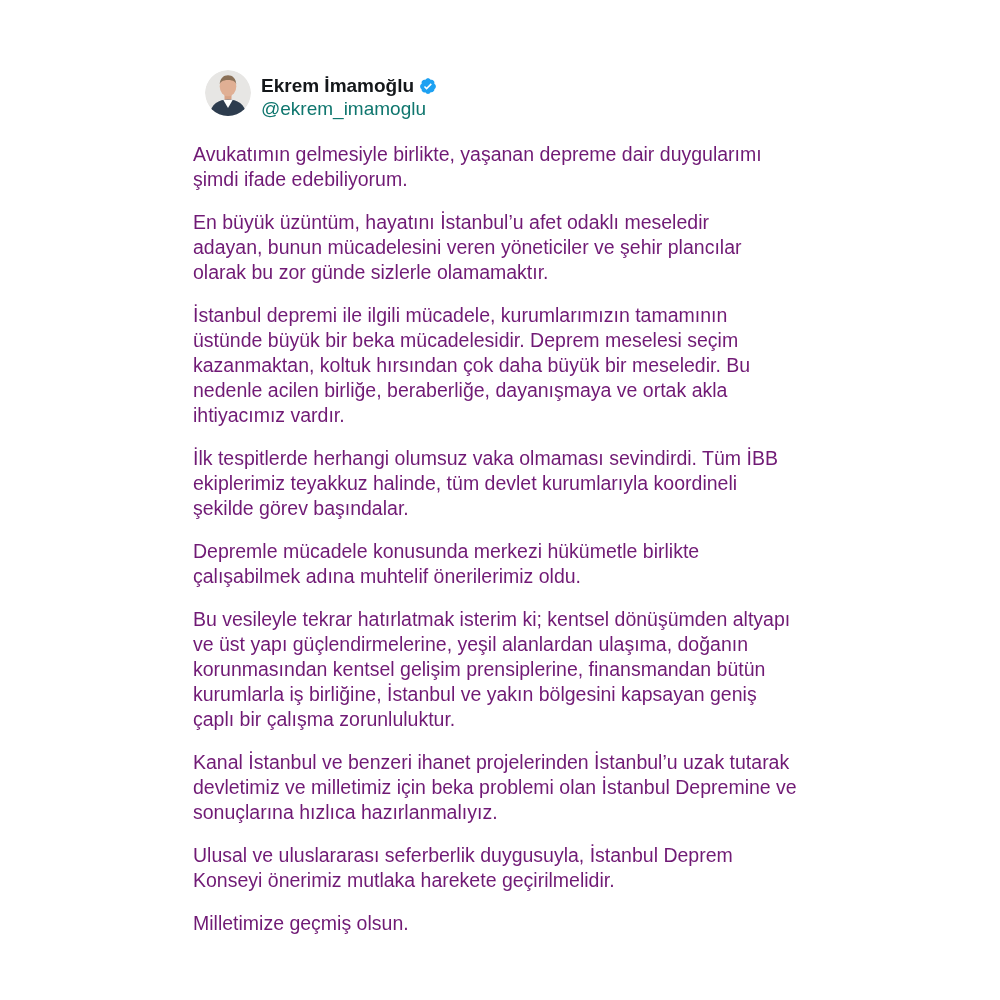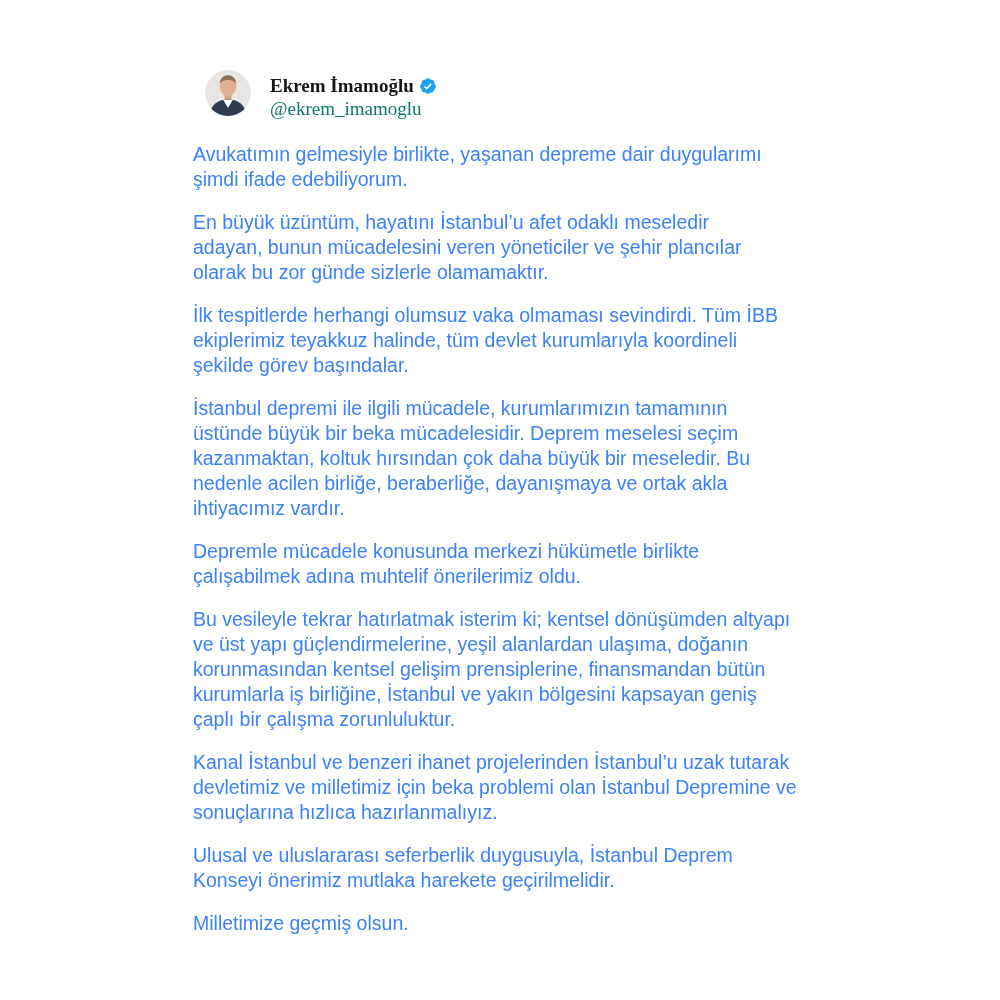--- a/index.html
+++ b/index.html
@@ -25,23 +25,22 @@
     margin-left: 12px;
     width: 46px;
     height: 46px;
     border-radius: 50%;
     overflow: hidden;
     flex: none;
     cursor: pointer;
   }
   .avatar svg { display: block; width: 46px; height: 46px; }
   .author {
-    margin-left: 19px;
+    margin-left: 10px;
     padding-top: 5px;
-    font-family: Liberation Serif, serif;
   }
   .name-row {
     display: flex;
     align-items: center;
   }
   .name {
     font-weight: 700;
     font-size: 19px;
     line-height: 22px;
     color: #14171a;
@@ -61,21 +60,21 @@
     color: #0f766e;
     cursor: pointer;
   }
   .tweet-body {
     margin-top: 22px;
   }
   .tweet-body p {
     margin: 0 0 18px 0;
     font-size: 19.5px;
     line-height: 25px;
-    color: #3b82f6;
+    color: #701a75;
     white-space: pre-line;
   }
   .tweet-body p:last-child { margin-bottom: 9px; }
 </style>
 </head>
 <body>
 
 <div class="tweet">
 
   <div class="tweet-header">
@@ -104,28 +103,28 @@
       <div class="handle">@ekrem_imamoglu</div>
     </div>
   </div>
 
   <div class="tweet-body">
     <p>Avukatımın gelmesiyle birlikte, yaşanan depreme dair duygularımı
 şimdi ifade edebiliyorum.</p>
     <p>En büyük üzüntüm, hayatını İstanbul’u afet odaklı meseledir
 adayan, bunun mücadelesini veren yöneticiler ve şehir plancılar
 olarak bu zor günde sizlerle olamamaktır.</p>
-    <p>İlk tespitlerde herhangi olumsuz vaka olmaması sevindirdi. Tüm İBB
-ekiplerimiz teyakkuz halinde, tüm devlet kurumlarıyla koordineli
-şekilde görev başındalar.</p>
     <p>İstanbul depremi ile ilgili mücadele, kurumlarımızın tamamının
 üstünde büyük bir beka mücadelesidir. Deprem meselesi seçim
 kazanmaktan, koltuk hırsından çok daha büyük bir meseledir. Bu
 nedenle acilen birliğe, beraberliğe, dayanışmaya ve ortak akla
 ihtiyacımız vardır.</p>
+    <p>İlk tespitlerde herhangi olumsuz vaka olmaması sevindirdi. Tüm İBB
+ekiplerimiz teyakkuz halinde, tüm devlet kurumlarıyla koordineli
+şekilde görev başındalar.</p>
     <p>Depremle mücadele konusunda merkezi hükümetle birlikte
 çalışabilmek adına muhtelif önerilerimiz oldu.</p>
     <p>Bu vesileyle tekrar hatırlatmak isterim ki; kentsel dönüşümden altyapı
 ve üst yapı güçlendirmelerine, yeşil alanlardan ulaşıma, doğanın
 korunmasından kentsel gelişim prensiplerine, finansmandan bütün
 kurumlarla iş birliğine, İstanbul ve yakın bölgesini kapsayan geniş
 çaplı bir çalışma zorunluluktur.</p>
     <p>Kanal İstanbul ve benzeri ihanet projelerinden İstanbul’u uzak tutarak
 devletimiz ve milletimiz için beka problemi olan İstanbul Depremine ve
 sonuçlarına hızlıca hazırlanmalıyız.</p>

